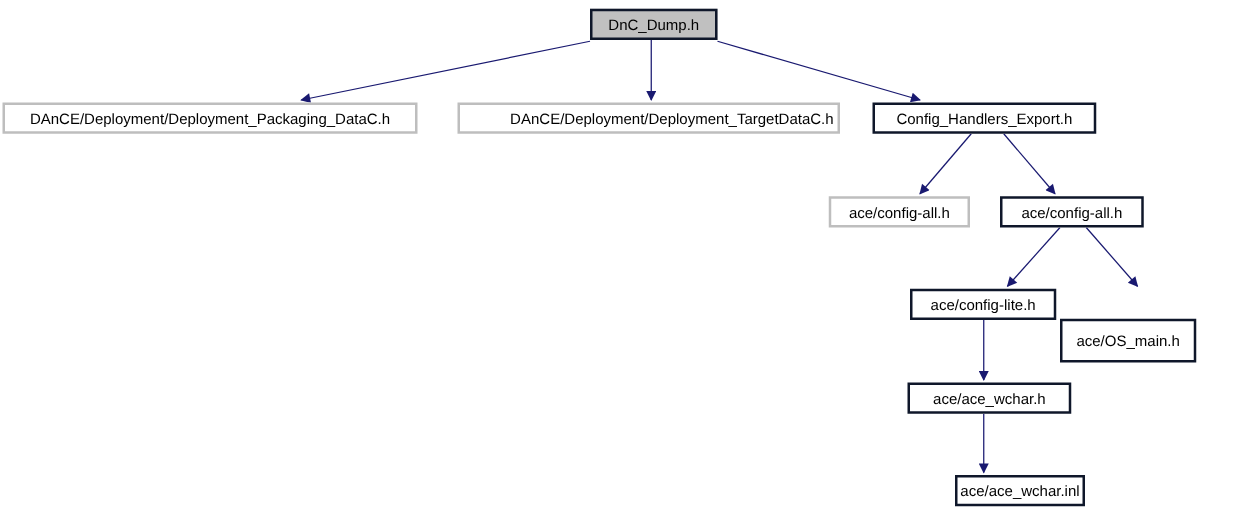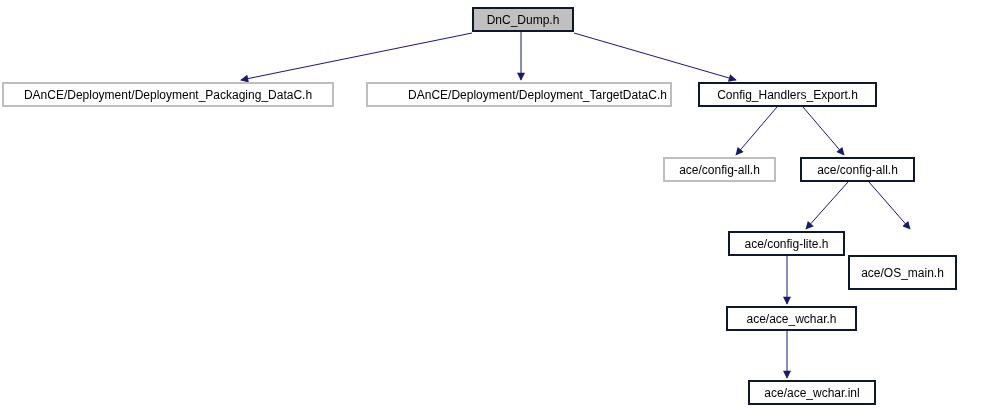--- a/index.html
+++ b/index.html
@@ -68,14 +68,14 @@
 
 <div class="node root" style="left: 472px; top: 7px; width: 102px; height: 25px;">DnC_Dump.h</div>
     <div class="node gray-border" style="left: 2px; top: 82px; width: 332px; height: 25px;">DAnCE/Deployment/Deployment_Packaging_DataC.h</div>
     <div class="node gray-border" style="left: 366px; top: 82px; width: 306px; height: 25px; padding-left: 37px;">DAnCE/Deployment/Deployment_TargetDataC.h</div>
     <div class="node black-border" style="left: 698px; top: 82px; width: 179px; height: 25px;">Config_Handlers_Export.h</div>
     <div class="node gray-border" style="left: 663px; top: 157px; width: 113px; height: 25px;">ace/config-all.h</div>
     <div class="node black-border" style="left: 800px; top: 157px; width: 115px; height: 25px;">ace/config-all.h</div>
     <div class="node black-border" style="left: 728px; top: 231px; width: 117px; height: 25px;">ace/config-lite.h</div>
     <div class="node black-border" style="left: 848px; top: 231px; width: 109px; height: 35px; margin-top: 24px;">ace/OS_main.h</div>
     <div class="node black-border" style="left: 726px; top: 306px; width: 131px; height: 25px;">ace/ace_wchar.h</div>
-    <div class="node black-border" style="left: 748px; top: 380px; width: 128px; height: 25px;">ace/ace_wchar.inl</div>
+    <div class="node black-border" style="left: 764px; top: 380px; width: 104px; height: 25px;">ace/ace_wchar.inl</div>
   </div>
 
 </body></html>

